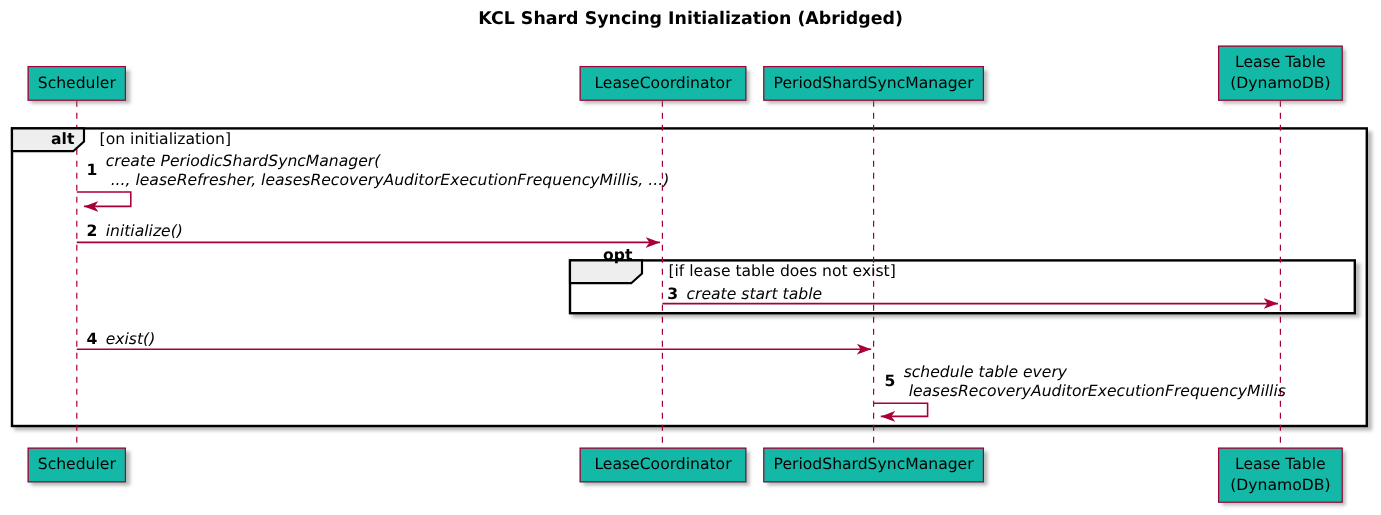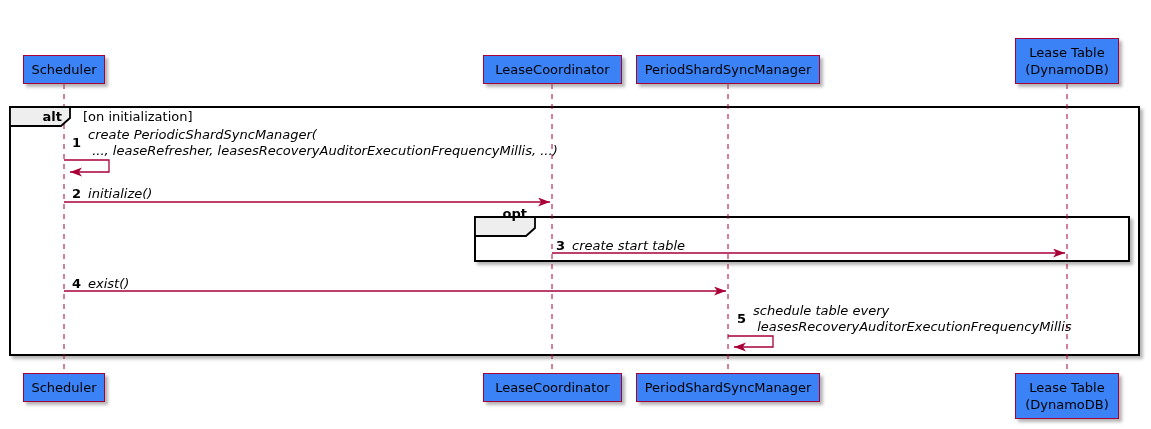--- a/index.html
+++ b/index.html
@@ -7,21 +7,21 @@
     position:relative; width:1151px; height:429px; background:#ffffff;
     font-family:"DejaVu Sans", sans-serif; font-size:13px; color:#000;
     overflow:hidden;
   }
   .title {
     position:absolute; top:8px; left:0; width:100%;
     text-align:center; font-weight:bold; font-size:14.5px; z-index:3;
   }
   .participant {
     position:absolute; box-sizing:border-box;
-    background:#3b82f6; border:1.6px solid #A80036;
+    background:#14b8a6; border:1.6px solid #A80036;
     box-shadow:3px 3px 3px rgba(120,120,120,0.55);
     display:flex; align-items:center; justify-content:center;
     text-align:center; white-space:pre-line; padding:0 4px; z-index:4;
     line-height:17px;
   }
   .frame {
     position:absolute; box-sizing:border-box;
     border:2px solid #000;
     box-shadow:3px 3px 3px rgba(120,120,120,0.55);
     background:transparent; z-index:1;
@@ -36,20 +36,21 @@
     z-index:3; line-height:16px;
   }
   .msg .num { font-weight:bold; }
   .msg .text { white-space:pre-wrap;font-style:italic; }
 </style>
 </head>
 <body>
 
 <div class="canvas">
 
+  <div class="title">KCL Shard Syncing Initialization (Abridged)</div>
 
   <div class="frame" style="left:9px; top:106px; width:1131px; height:250px;"></div>
   <div class="frame" style="left:474px; top:216px; width:656px; height:46px;"></div>
 
   <svg class="overlay" width="1151" height="429">
     <defs>
       <marker id="ah" markerWidth="13" markerHeight="10" refX="12" refY="4.5" orient="auto" markerUnits="userSpaceOnUse">
         <path d="M0,0 L12,4.5 L0,9 L3.2,4.5 Z" fill="#A80036"></path>
       </marker>
     </defs>
@@ -69,20 +70,21 @@
     <path d="M552,253 H1065" stroke="#A80036" stroke-width="1.3" fill="none" marker-end="url(#ah)"></path>
 
     <path d="M64,291 H726" stroke="#A80036" stroke-width="1.3" fill="none" marker-end="url(#ah)"></path>
 
     <path d="M728,336 H773 V347 H734" stroke="#A80036" stroke-width="1.3" fill="none" marker-end="url(#ah)"></path>
   </svg>
 
   <div class="op-label" style="left:12px; top:109px; width:50px;">alt</div>
   <div class="guard" style="left:83px; top:109px;">[on initialization]</div>
   <div class="op-label" style="left:477px; top:206px; width:50px;">opt</div>
+  <div class="guard" style="left:557px; top:219px;">[if lease table does not exist]</div>
 
   <div class="msg" style="left:72px; top:127px;">
     <span class="num">1</span>
     <span class="text">create PeriodicShardSyncManager(
  ..., leaseRefresher, leasesRecoveryAuditorExecutionFrequencyMillis, ...)</span>
   </div>
   <div class="msg" style="left:72px; top:186px;">
     <span class="num">2</span>
     <span class="text">initialize()</span>
   </div>

